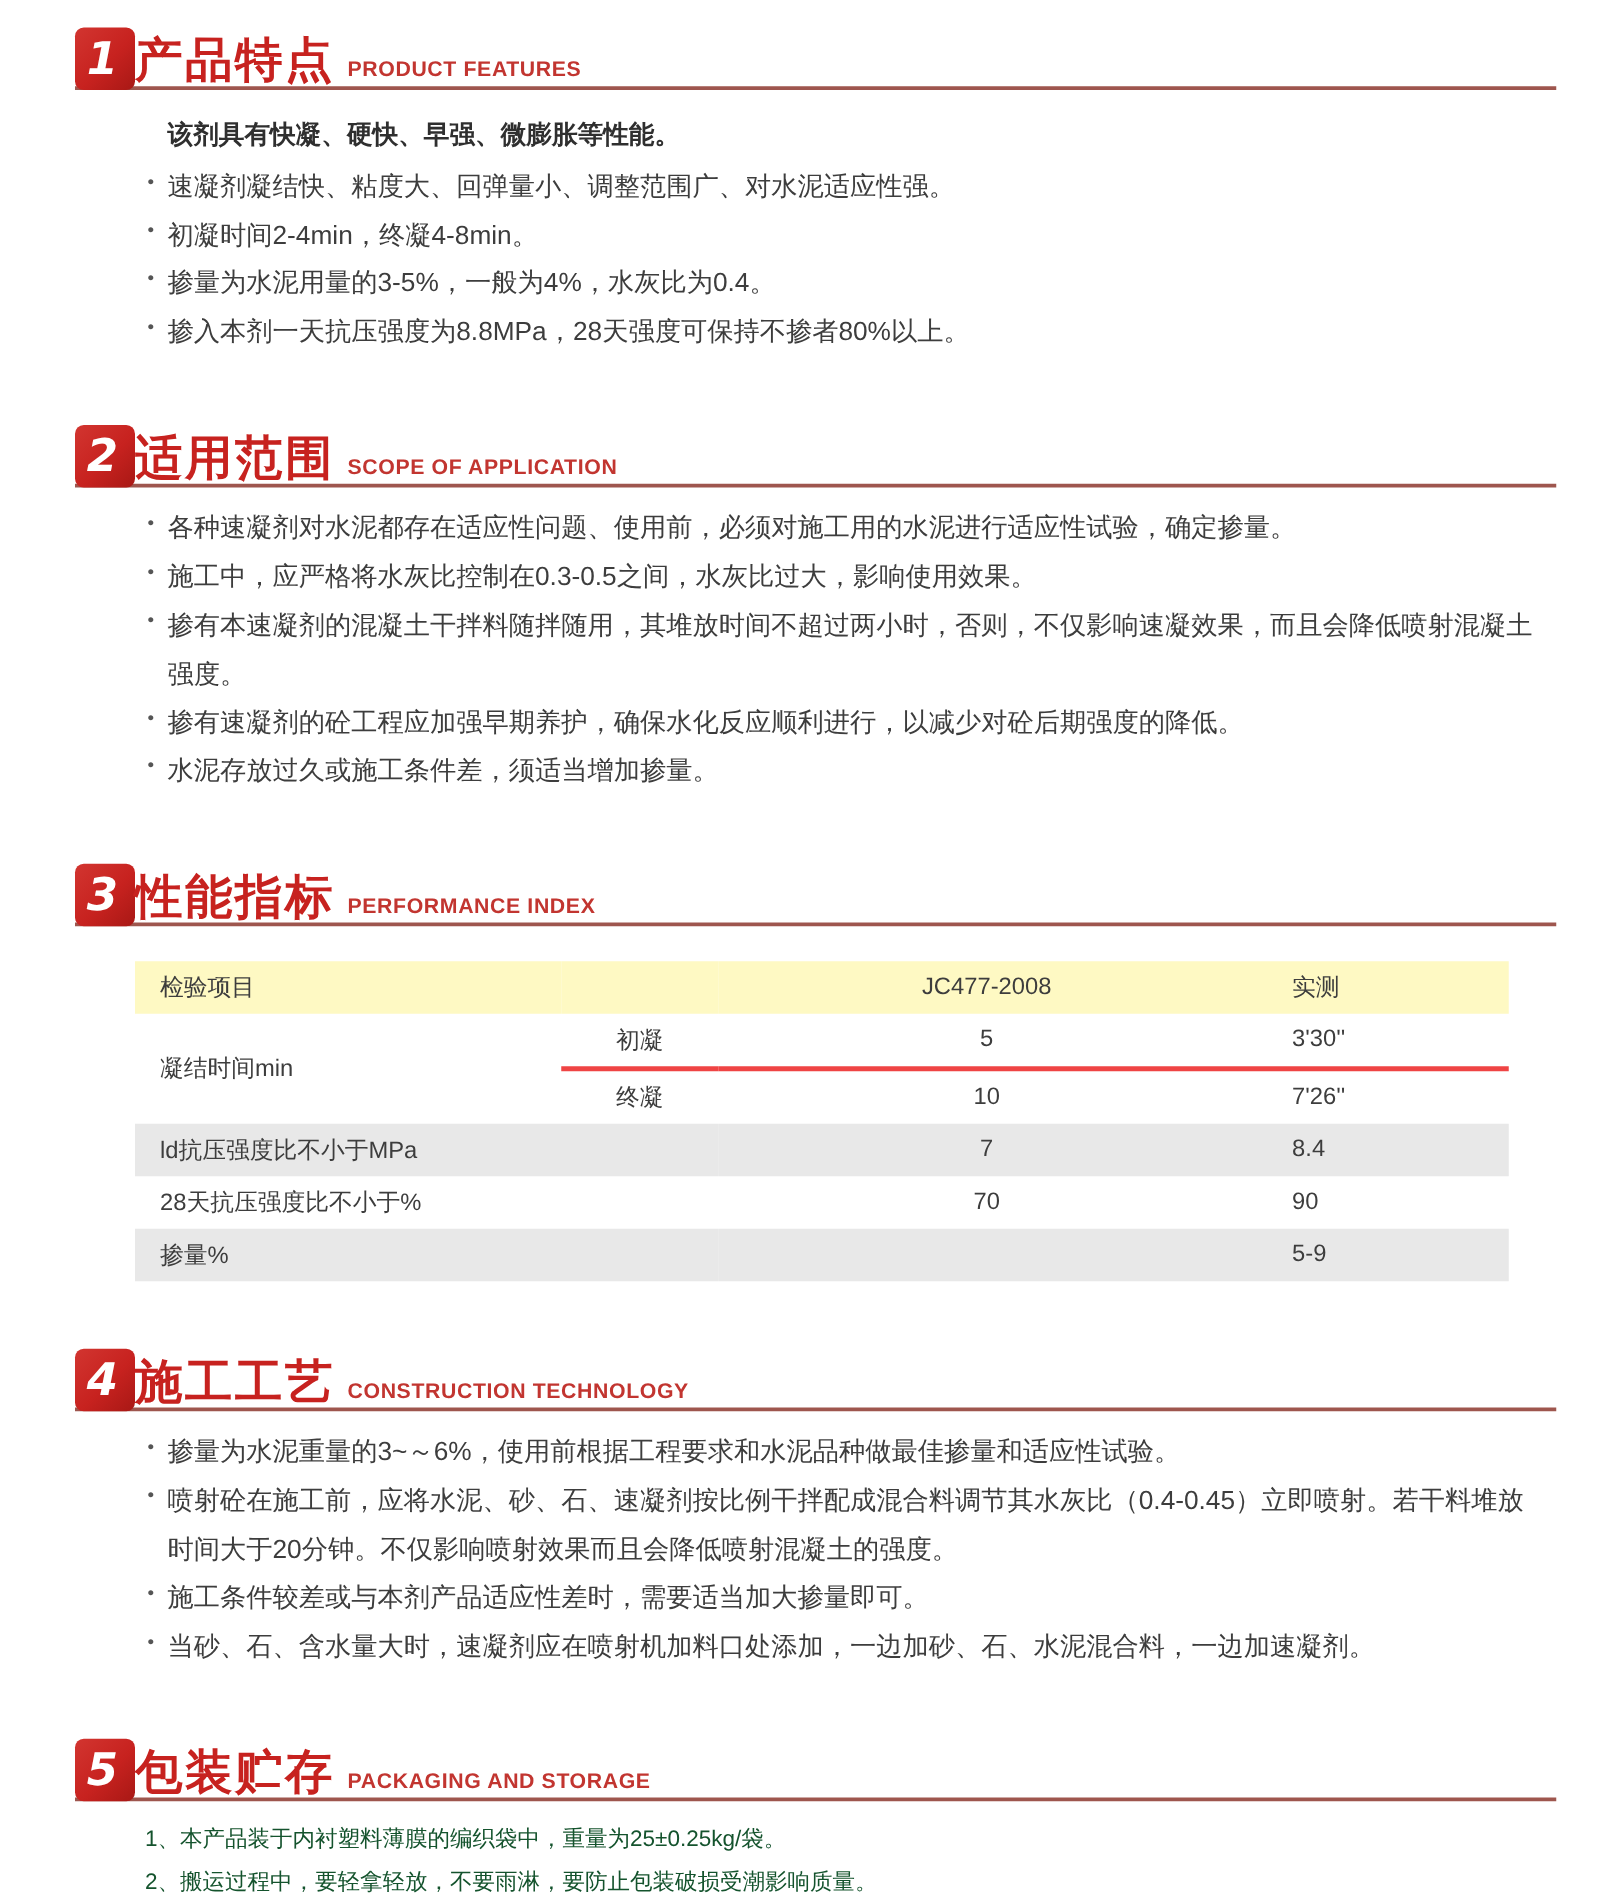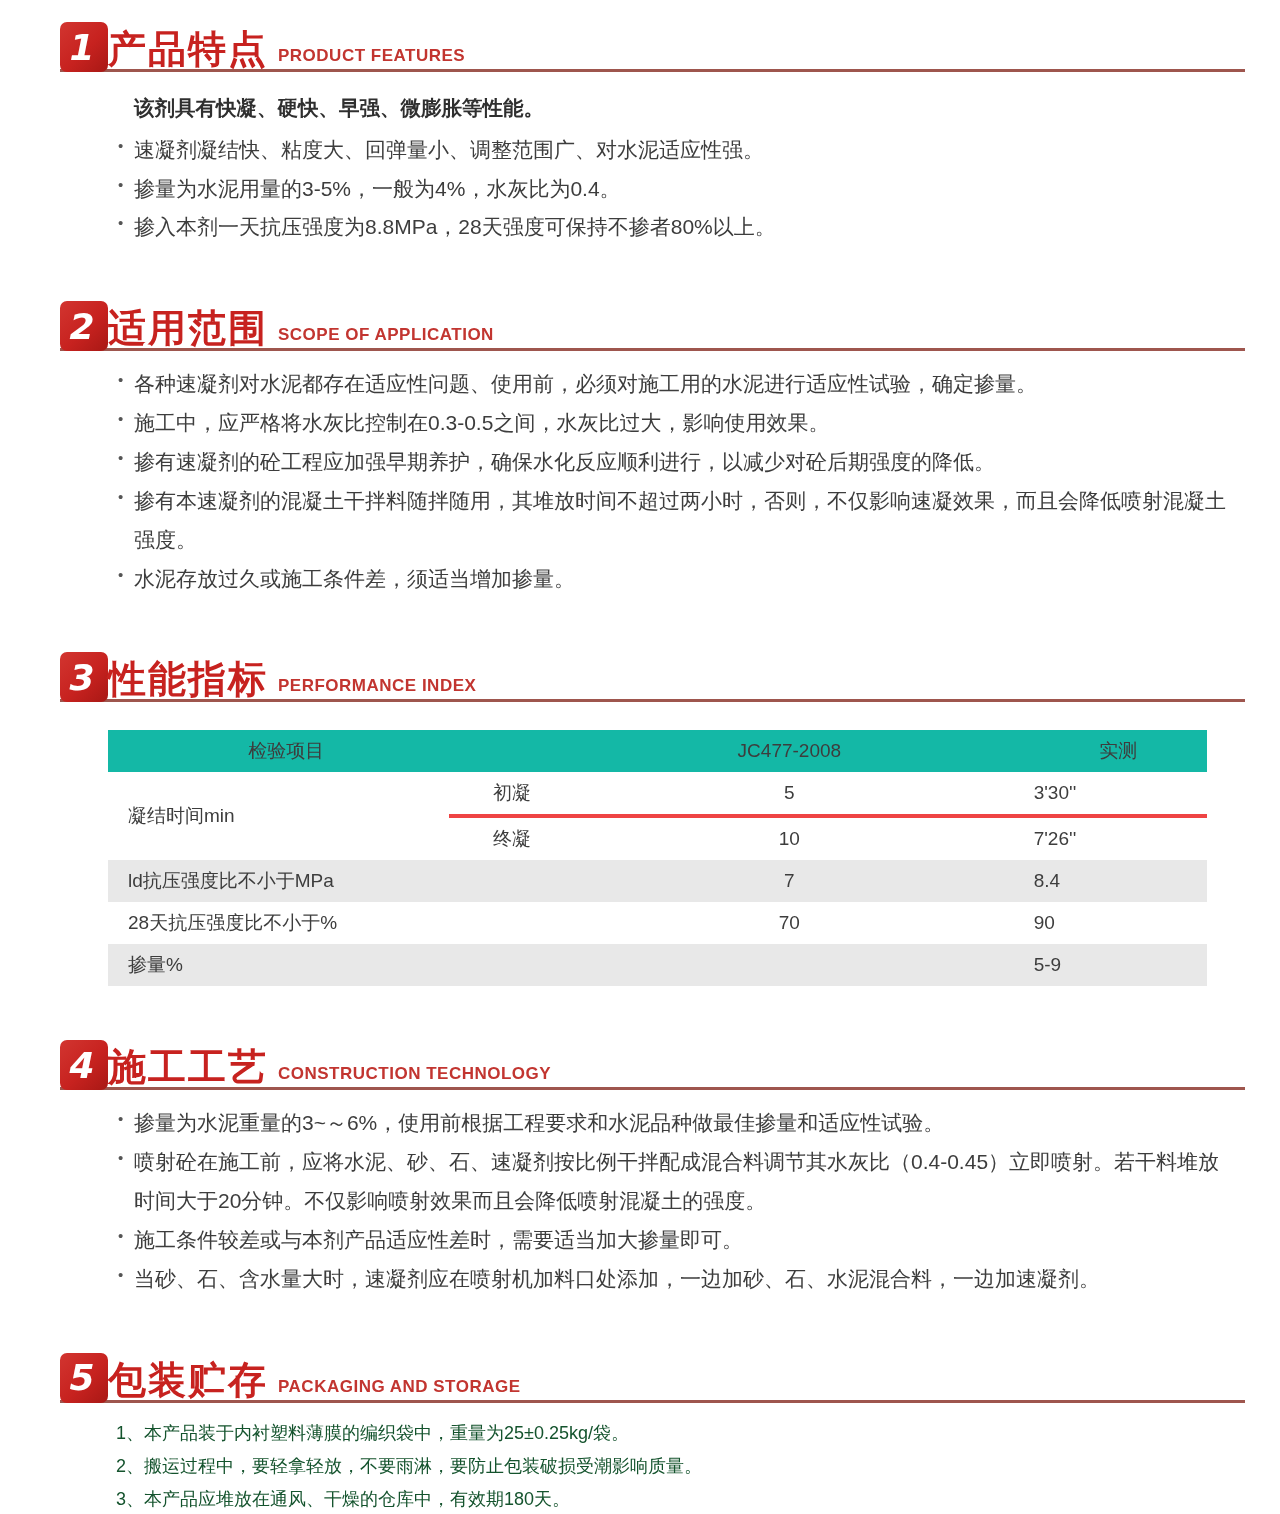--- a/index.html
+++ b/index.html
@@ -104,21 +104,21 @@
     width: 100%;
     border-collapse: collapse;
     font-size: 19px;
     color: #3d3d3d;
   }
   table.perf th, table.perf td {
     padding: 8px 4px;
     font-weight: normal;
     vertical-align: middle;
   }
-  table.perf thead th { background: #14b8a6; text-align: center; }
+  table.perf thead th { background: #fef9c3; }
   .col-label  { text-align: left; padding-left: 20px !important; }
   .col-sub    { text-align: center; }
   .col-std    { text-align: center; }
   .col-meas   { text-align: left; padding-left: 30px !important; }
   tr.row-gray td { background: #e8e8e8; }
   td.subdiv { border-bottom: 4px solid #ef4444; }
   table.perf td { height: 38px; }
   table.perf thead th { height: 40px; }
 </style>
 </head>
@@ -131,40 +131,41 @@
       <div class="badge">
         <span>1</span>
       </div>
       <h2 class="title-cn">产品特点</h2>
       <span class="title-en">PRODUCT FEATURES</span>
     </header>
     <div class="sec-body">
       <p class="intro">该剂具有快凝、硬快、早强、微膨胀等性能。</p>
       <ul class="bullets">
         <li>速凝剂凝结快、粘度大、回弹量小、调整范围广、对水泥适应性强。</li>
+        <li>初凝时间2-4min，终凝4-8min。</li>
         <li>掺量为水泥用量的3-5%，一般为4%，水灰比为0.4。</li>
         <li>掺入本剂一天抗压强度为8.8MPa，28天强度可保持不掺者80%以上。</li>
       </ul>
     </div>
   </section>
 
   <section>
     <header class="sec-header">
       <div class="badge">
         <span>2</span>
       </div>
       <h2 class="title-cn">适用范围</h2>
       <span class="title-en">SCOPE OF APPLICATION</span>
     </header>
     <div class="sec-body">
       <ul class="bullets">
         <li>各种速凝剂对水泥都存在适应性问题、使用前，必须对施工用的水泥进行适应性试验，确定掺量。</li>
         <li>施工中，应严格将水灰比控制在0.3-0.5之间，水灰比过大，影响使用效果。</li>
+        <li>掺有本速凝剂的混凝土干拌料随拌随用，其堆放时间不超过两小时，否则，不仅影响速凝效果，而且会降低喷射混凝土强度。</li>
         <li>掺有速凝剂的砼工程应加强早期养护，确保水化反应顺利进行，以减少对砼后期强度的降低。</li>
-        <li>掺有本速凝剂的混凝土干拌料随拌随用，其堆放时间不超过两小时，否则，不仅影响速凝效果，而且会降低喷射混凝土强度。</li>
         <li>水泥存放过久或施工条件差，须适当增加掺量。</li>
       </ul>
     </div>
   </section>
 
   <section>
     <header class="sec-header">
       <div class="badge">
         <span>3</span>
       </div>

